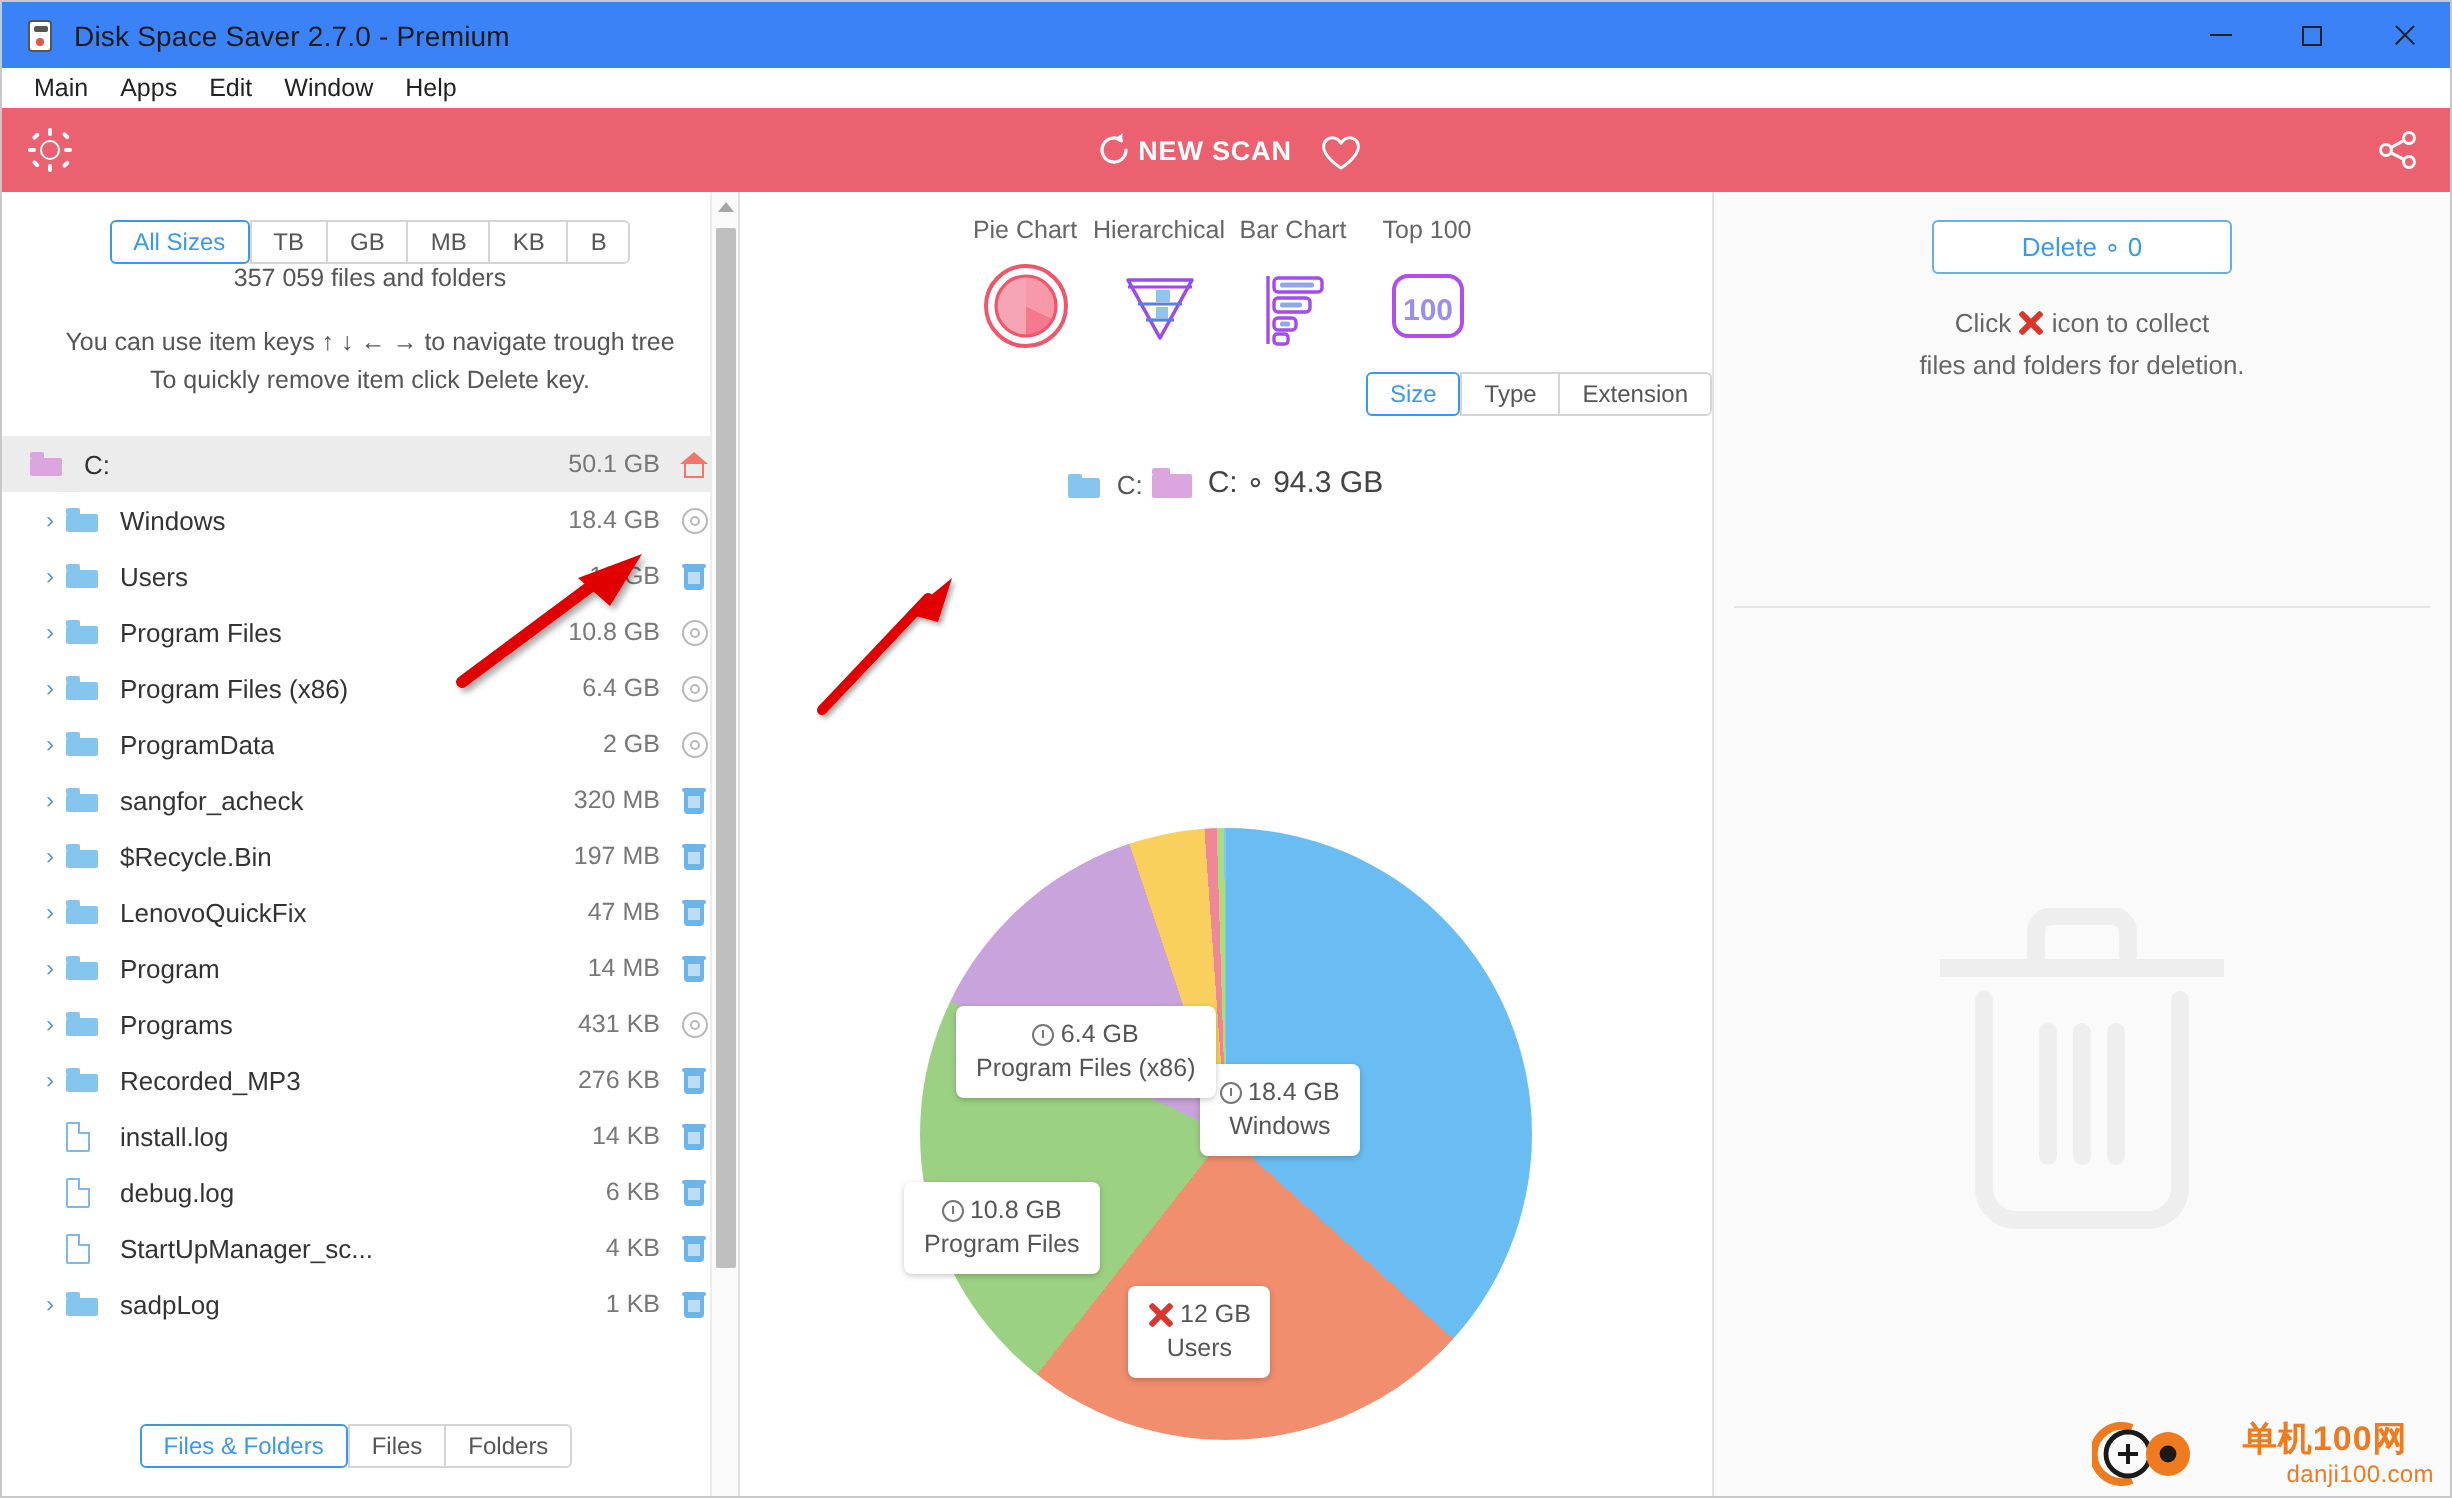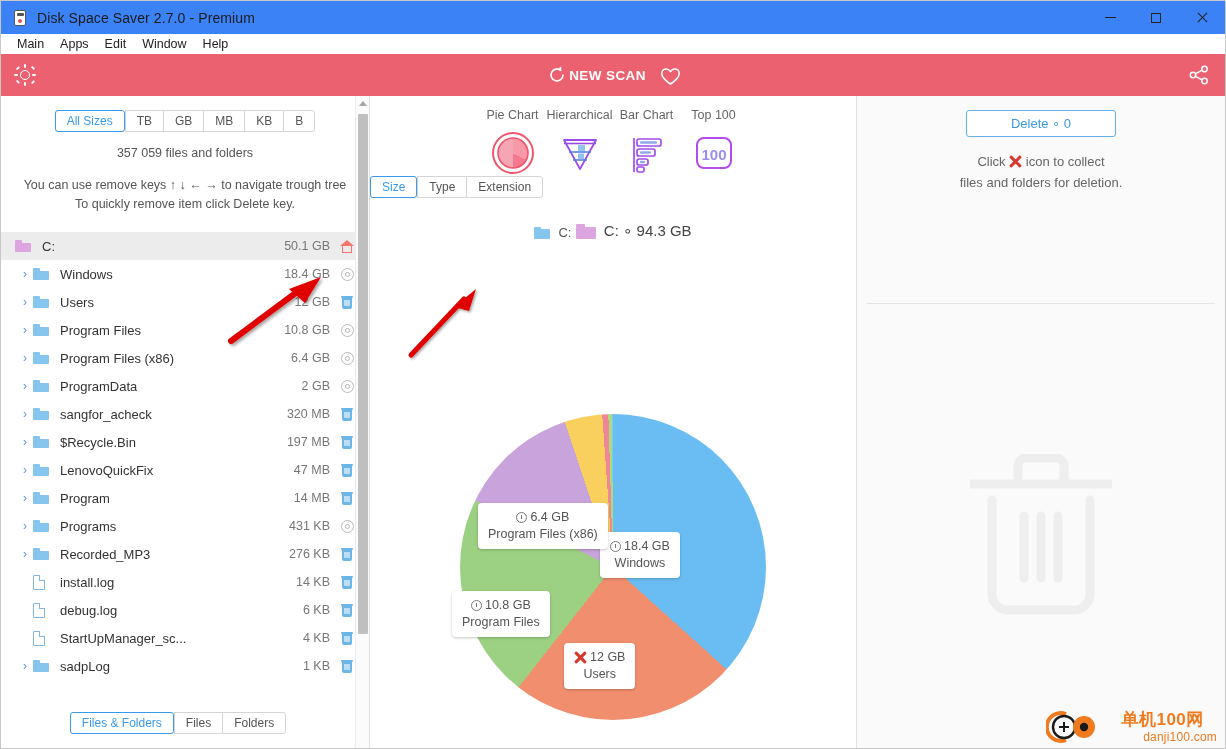--- a/index.html
+++ b/index.html
@@ -78,21 +78,21 @@
   .size-filter { display:flex; justify-content:center; margin-top:14px; }
   .seg { display:flex; }
   .seg button { font-family:inherit; font-size:12px; color:#555; background:#fff;
                 border:1px solid #d5d5d5; border-right:none; padding:3px 11px; cursor:pointer; }
   .seg button:last-child { border-right:1px solid #d5d5d5; }
   .seg button.active { color:#3a9ae8; border:1px solid #3a9ae8; position:relative; z-index:2; }
   .seg button:first-child { border-radius:3px 0 0 3px; }
   .seg button:last-child { border-radius:0 3px 3px 0; }
   .seg button.active:first-child { border-radius:3px; }
 
-  .count-line { text-align:center; font-size:12.5px; color:#555; margin-top:14px; }
+  .count-line { text-align:center; font-size:12.5px; color:#555; }
   .hint-lines { text-align:center; font-size:12.5px; color:#555; margin-top:16px; line-height:19px;
                 white-space:nowrap; overflow:hidden; padding:0 10px; }
 
   .tree { margin-top:18px; flex:1; overflow:hidden; }
   .tree-row { height:28px; display:flex; align-items:center; padding-right:14px; position:relative; }
   .tree-row.selected { background:#ececec; }
   .tree-row .indent { width:32px; flex:0 0 32px; display:flex; align-items:center;
                       justify-content:flex-end; padding-right:6px; }
   .tree-row.root .indent { width:14px; flex:0 0 14px; }
   .chev { color:#5b9bd5; font-size:12px; line-height:1; }
@@ -138,21 +138,21 @@
   .scroll-thumb { position:absolute; left:2px; top:18px; width:10px; height:520px;
                   background:#bfbfbf; border-radius:1px; }
 
   
   .view-tabs { display:flex; justify-content:center; gap:0px; margin-top:12px; }
   .vtab { width:67px; text-align:center; font-size:12.5px; color:#666; cursor:pointer; }
   .vicons { display:flex; justify-content:center; gap:0px; margin-top:8px; }
   .vicon-wrap { width:67px; display:flex; justify-content:center; align-items:center; height:46px;
                 cursor:pointer; }
 
-  .mode-seg { display:flex; justify-content:flex-start; }
+  .mode-seg { display:flex; justify-content:flex-end; margin-top:10px; }
 
   .crumbs { text-align:center; margin-top:16px; }
   .crumb { display:inline-flex; align-items:center; justify-content:center; gap:8px;
            font-size:13px; color:#555; }
   .crumb.big { font-size:15px; color:#444; margin-top:8px; }
   .crumb.big .folder { width:20px; height:15px; }
   .crumb.big .folder .tab { width:9px; height:3.5px; }
   .crumb.big .folder .bd { top:3px; width:20px; height:12px; }
 
   .pie-wrap { position:absolute; left:0; right:0; top:318px; display:flex; justify-content:center; }
@@ -272,21 +272,21 @@
           <button>GB</button>
           <button>MB</button>
           <button>KB</button>
           <button>B</button>
         </div>
       </div>
 
       <div class="count-line">357 059 files and folders</div>
 
       <div class="hint-lines">
-        <div>You can use remove keys ↑ ↓ ← → to navigate trough tree</div>
+        <div>You can use item keys ↑ ↓ ← → to navigate trough tree</div>
         <div>To quickly remove item click Delete key.</div>
       </div>
 
       <div class="tree" id="tree">
           <div class="tree-row selected root">
             <span class="indent"></span>
             <span class="ficon">
               <span class="folder pink">
                 <span class="tab"></span>
                 <span class="bd"></span>

